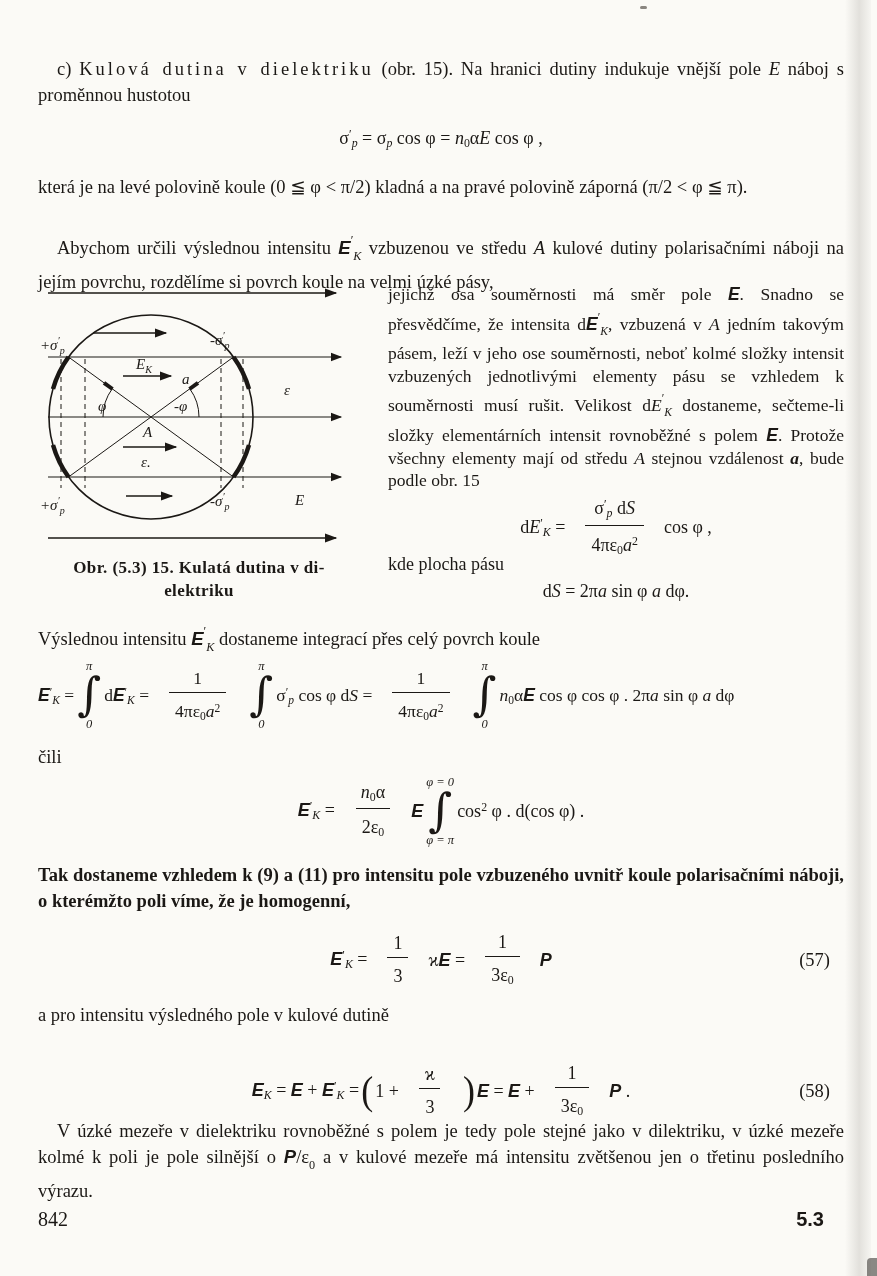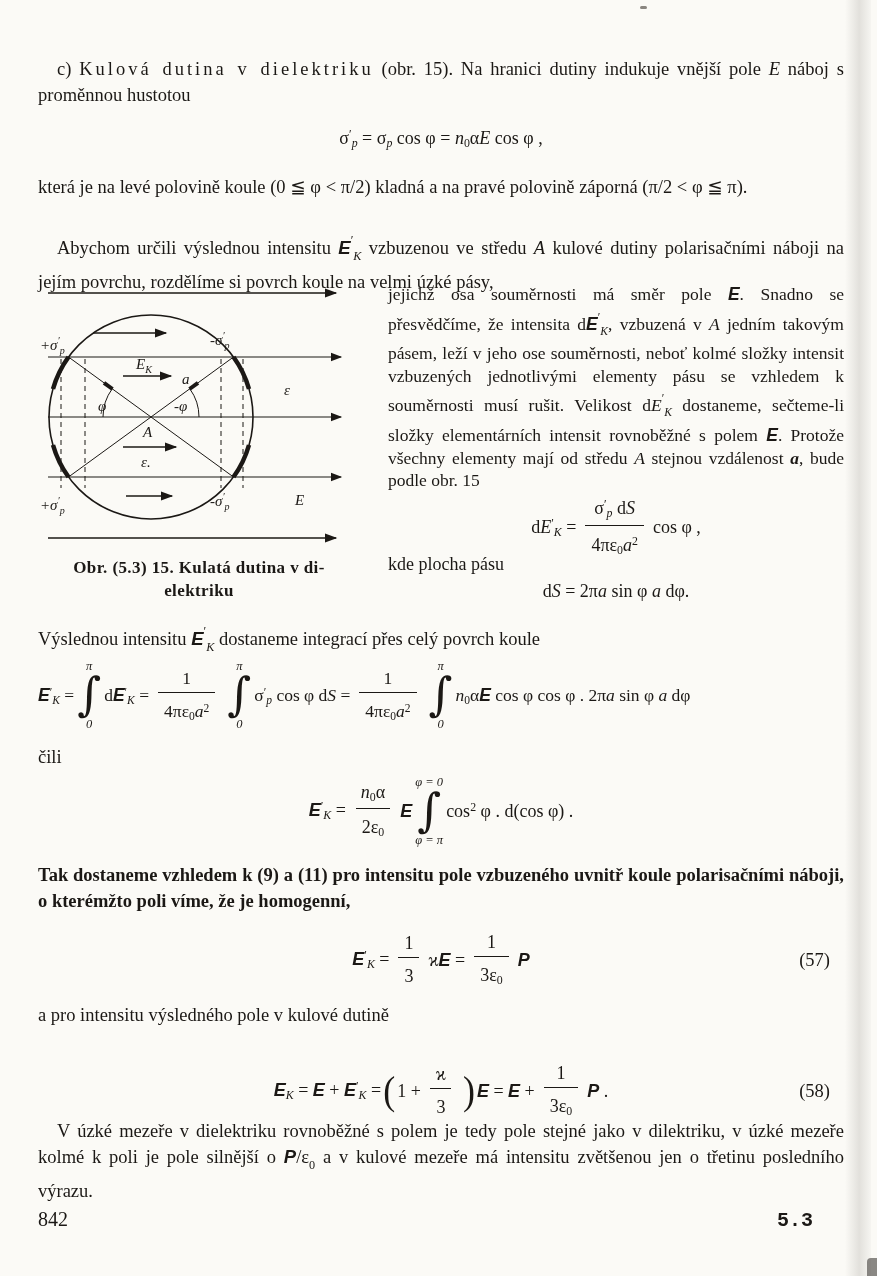--- a/index.html
+++ b/index.html
@@ -29,41 +29,41 @@
   .indent{text-indent:19px;}
   .sp{letter-spacing:3px;margin-top:48px;}
   .i{font-style:italic;}
   .bi{font-style:italic;font-weight:bold;}
   .vec{font-family:"Liberation Sans","DejaVu Sans",sans-serif;font-style:italic;font-weight:bold;}
   .sub{font-size:66%;vertical-align:-22%;}
   .sup{font-size:66%;vertical-align:40%;}
 
   .eq{display:flex;align-items:center;justify-content:center;font-size:18px;}
   .eq > *{flex:0 0 auto;}
-  .frac{display:inline-flex;flex-direction:column;align-items:center;margin:0 9px;text-align:center;}
+  .frac{display:inline-flex;flex-direction:column;align-items:center;margin:0 20px;text-align:center;}
   .frac .num{display:block;padding:0 6px 3px;}
   .frac .den{display:block;border-top:1.4px solid #1b1815;padding:8px 6px 0;}
   .int{display:inline-flex;flex-direction:column;align-items:center;line-height:1;margin:0 3px;}
   .int .isign{font-size:46px;line-height:0.95;font-family:"DejaVu Serif","DejaVu Sans",serif;}
   .int .lim{font-size:12.5px;font-style:italic;padding:1px 0;}
   .bigp{font-size:36px;font-weight:400;line-height:1;transform:scaleY(1.1);margin:0 2px;}
   .eqnum{position:absolute;right:14px;top:50%;transform:translateY(-50%);font-size:18.5px;}
 
   .figrow{display:flex;align-items:flex-start;}
   .figbox{width:322px;flex:0 0 322px;}
   .figcaption{margin-top:7px;text-align:center;font-size:17px;font-weight:600;letter-spacing:.4px;line-height:23px;}
   .colbox{flex:1 1 auto;padding-left:28px;}
   .coltext{font-size:17.5px;line-height:22.6px;text-align:justify;}
   .kde{font-size:18px;}
   .eq-dek{margin-top:10px;height:52px;}
   .eq-ds{margin-top:6px;}
 
   .footer-row{display:flex;justify-content:space-between;align-items:baseline;}
   .page-num{font-size:20px;}
-  .section-num{font-size:20px;font-weight:bold;font-family:Liberation Mono, monospace;margin-right:31px;}
+  .section-num{font-size:20px;font-weight:bold;font-family:Liberation Sans, sans-serif;margin-right:20px;}
 
   svg .ln{stroke:#1b1815;fill:none;}
   svg text{fill:#1b1815;}
   .flb{font-family:"Liberation Serif","DejaVu Serif",serif;font-style:italic;font-size:15px;}
   .fs{font-size:10px;}
 </style>
 </head>
 <body>
 
 <div class="page">

